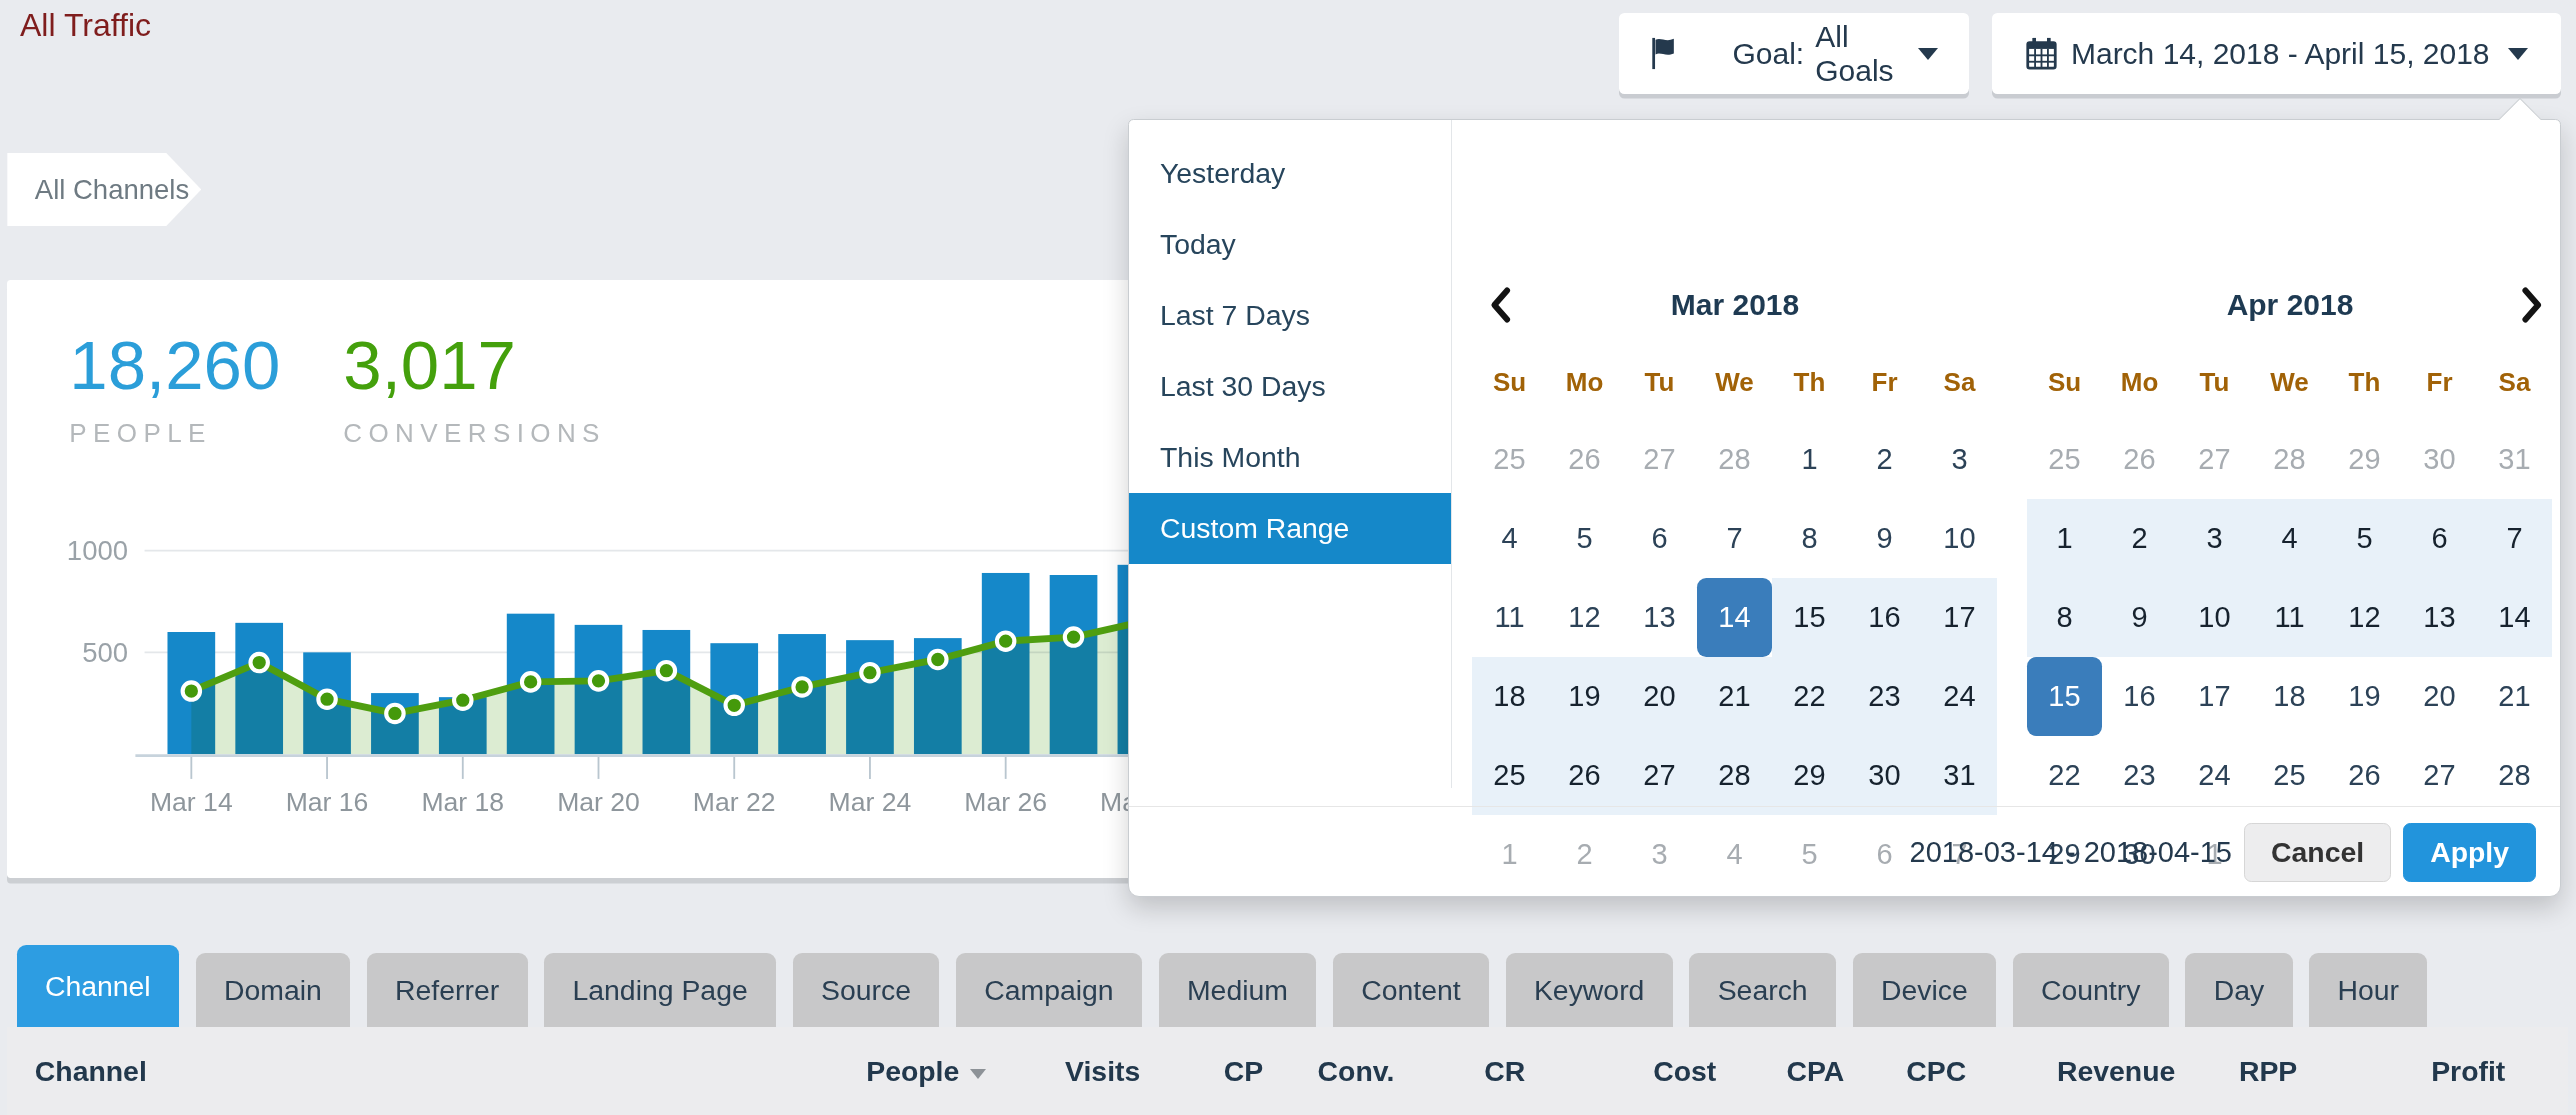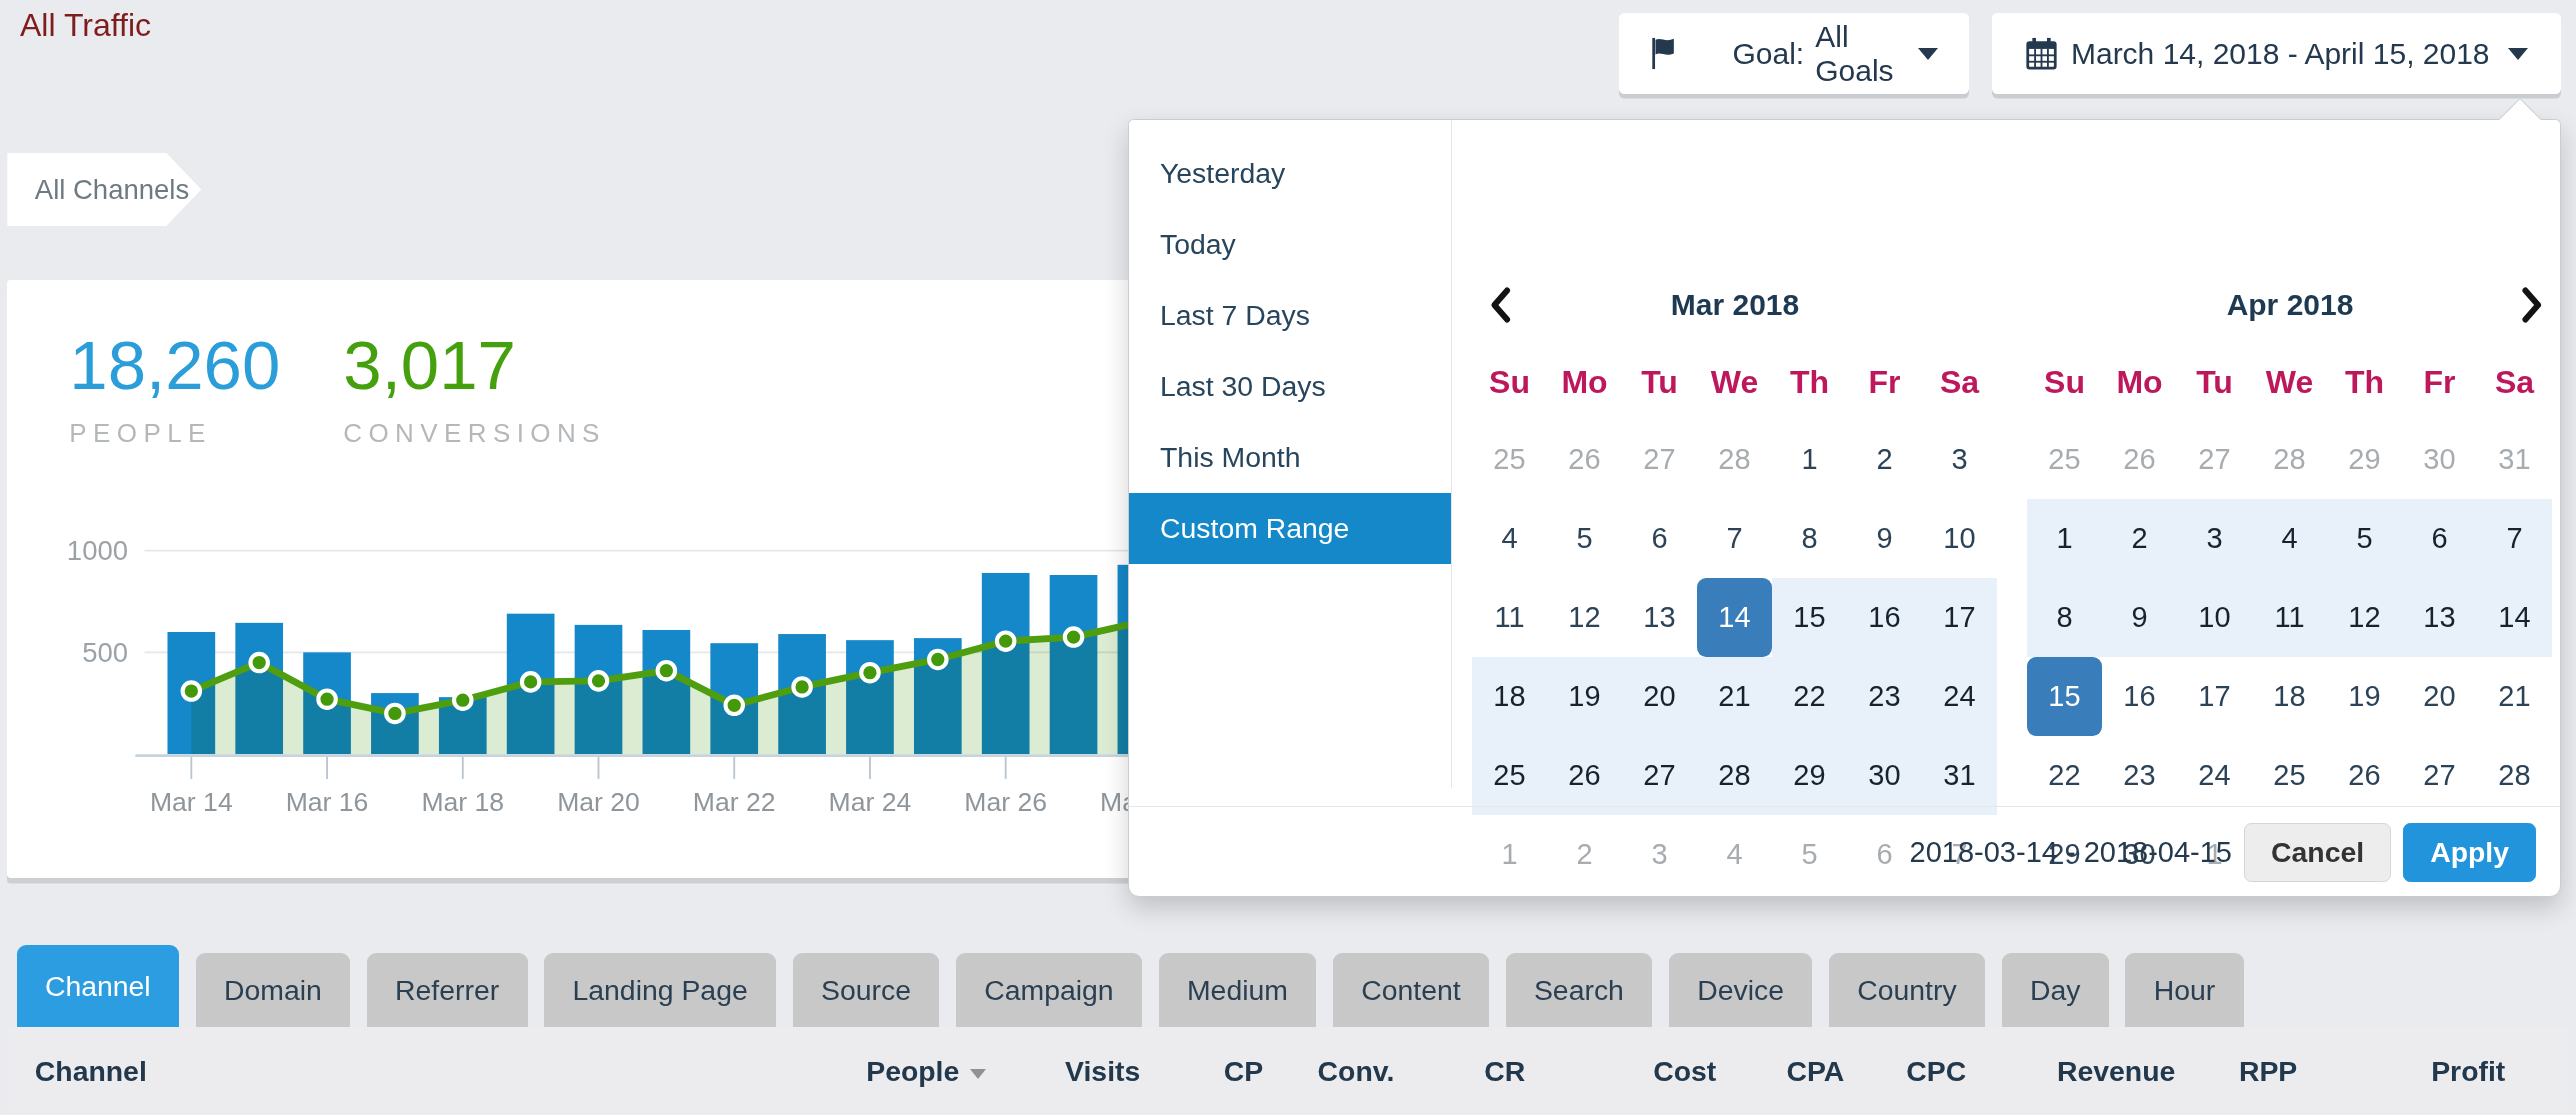--- a/index.html
+++ b/index.html
@@ -72,21 +72,21 @@
   }
   .dd-item.active{background:#1588c9;color:#fff;}
   .cal{position:absolute;top:165px;width:526px;}
   .cal-mar{left:343px;}
   .cal-apr{left:898px;}
   .cal-title{height:40px;line-height:40px;text-align:center;font-size:30px;font-weight:700;color:#1e3a52;position:relative;}
   .cal-nav{position:absolute;top:0;width:31px;height:40px;cursor:pointer;display:flex;align-items:center;justify-content:center;}
   .cal-nav.prev{left:13px;}
   .cal-nav.next{right:5.5px;}
   .cal-dow{position:absolute;top:77px;left:0;display:grid;grid-template-columns:repeat(7,75px);}
-  .cal-dow div{height:40px;line-height:40px;text-align:center;font-size:32px;font-weight:700;color:#be185d;}
+  .cal-dow div{height:40px;line-height:40px;text-align:center;font-size:26px;font-weight:700;color:#a16207;}
   .cal-grid{position:absolute;top:135px;left:0;display:grid;grid-template-columns:repeat(7,75px);grid-auto-rows:79px;}
   .day{
     display:flex;align-items:center;justify-content:center;
     font-size:29px;color:#2c4257;cursor:pointer;
   }
   .day.muted{color:#a7acb1;}
   .day.range{background:#e8f1f9;color:#16222e;}
   .day.selected{background:#3a7dbb;color:#fff;border-radius:9.2px;}
   .dd-footer{
     position:absolute;left:0;top:686px;width:100%;height:92px;border-top:0.9px solid #e6e6e6;
@@ -363,20 +363,21 @@
 
 <div class="tabs" id="tabs">
     <div class="tab active">Channel</div>
     <div class="tab">Domain</div>
     <div class="tab">Referrer</div>
     <div class="tab">Landing Page</div>
     <div class="tab">Source</div>
     <div class="tab">Campaign</div>
     <div class="tab">Medium</div>
     <div class="tab">Content</div>
+    <div class="tab">Keyword</div>
     <div class="tab">Search</div>
     <div class="tab">Device</div>
     <div class="tab">Country</div>
     <div class="tab">Day</div>
     <div class="tab">Hour</div>
   </div>
 <div class="thead" id="thead">
     <div class="th" style="left: 27.5px;">
       <span>Channel</span>
     </div>

